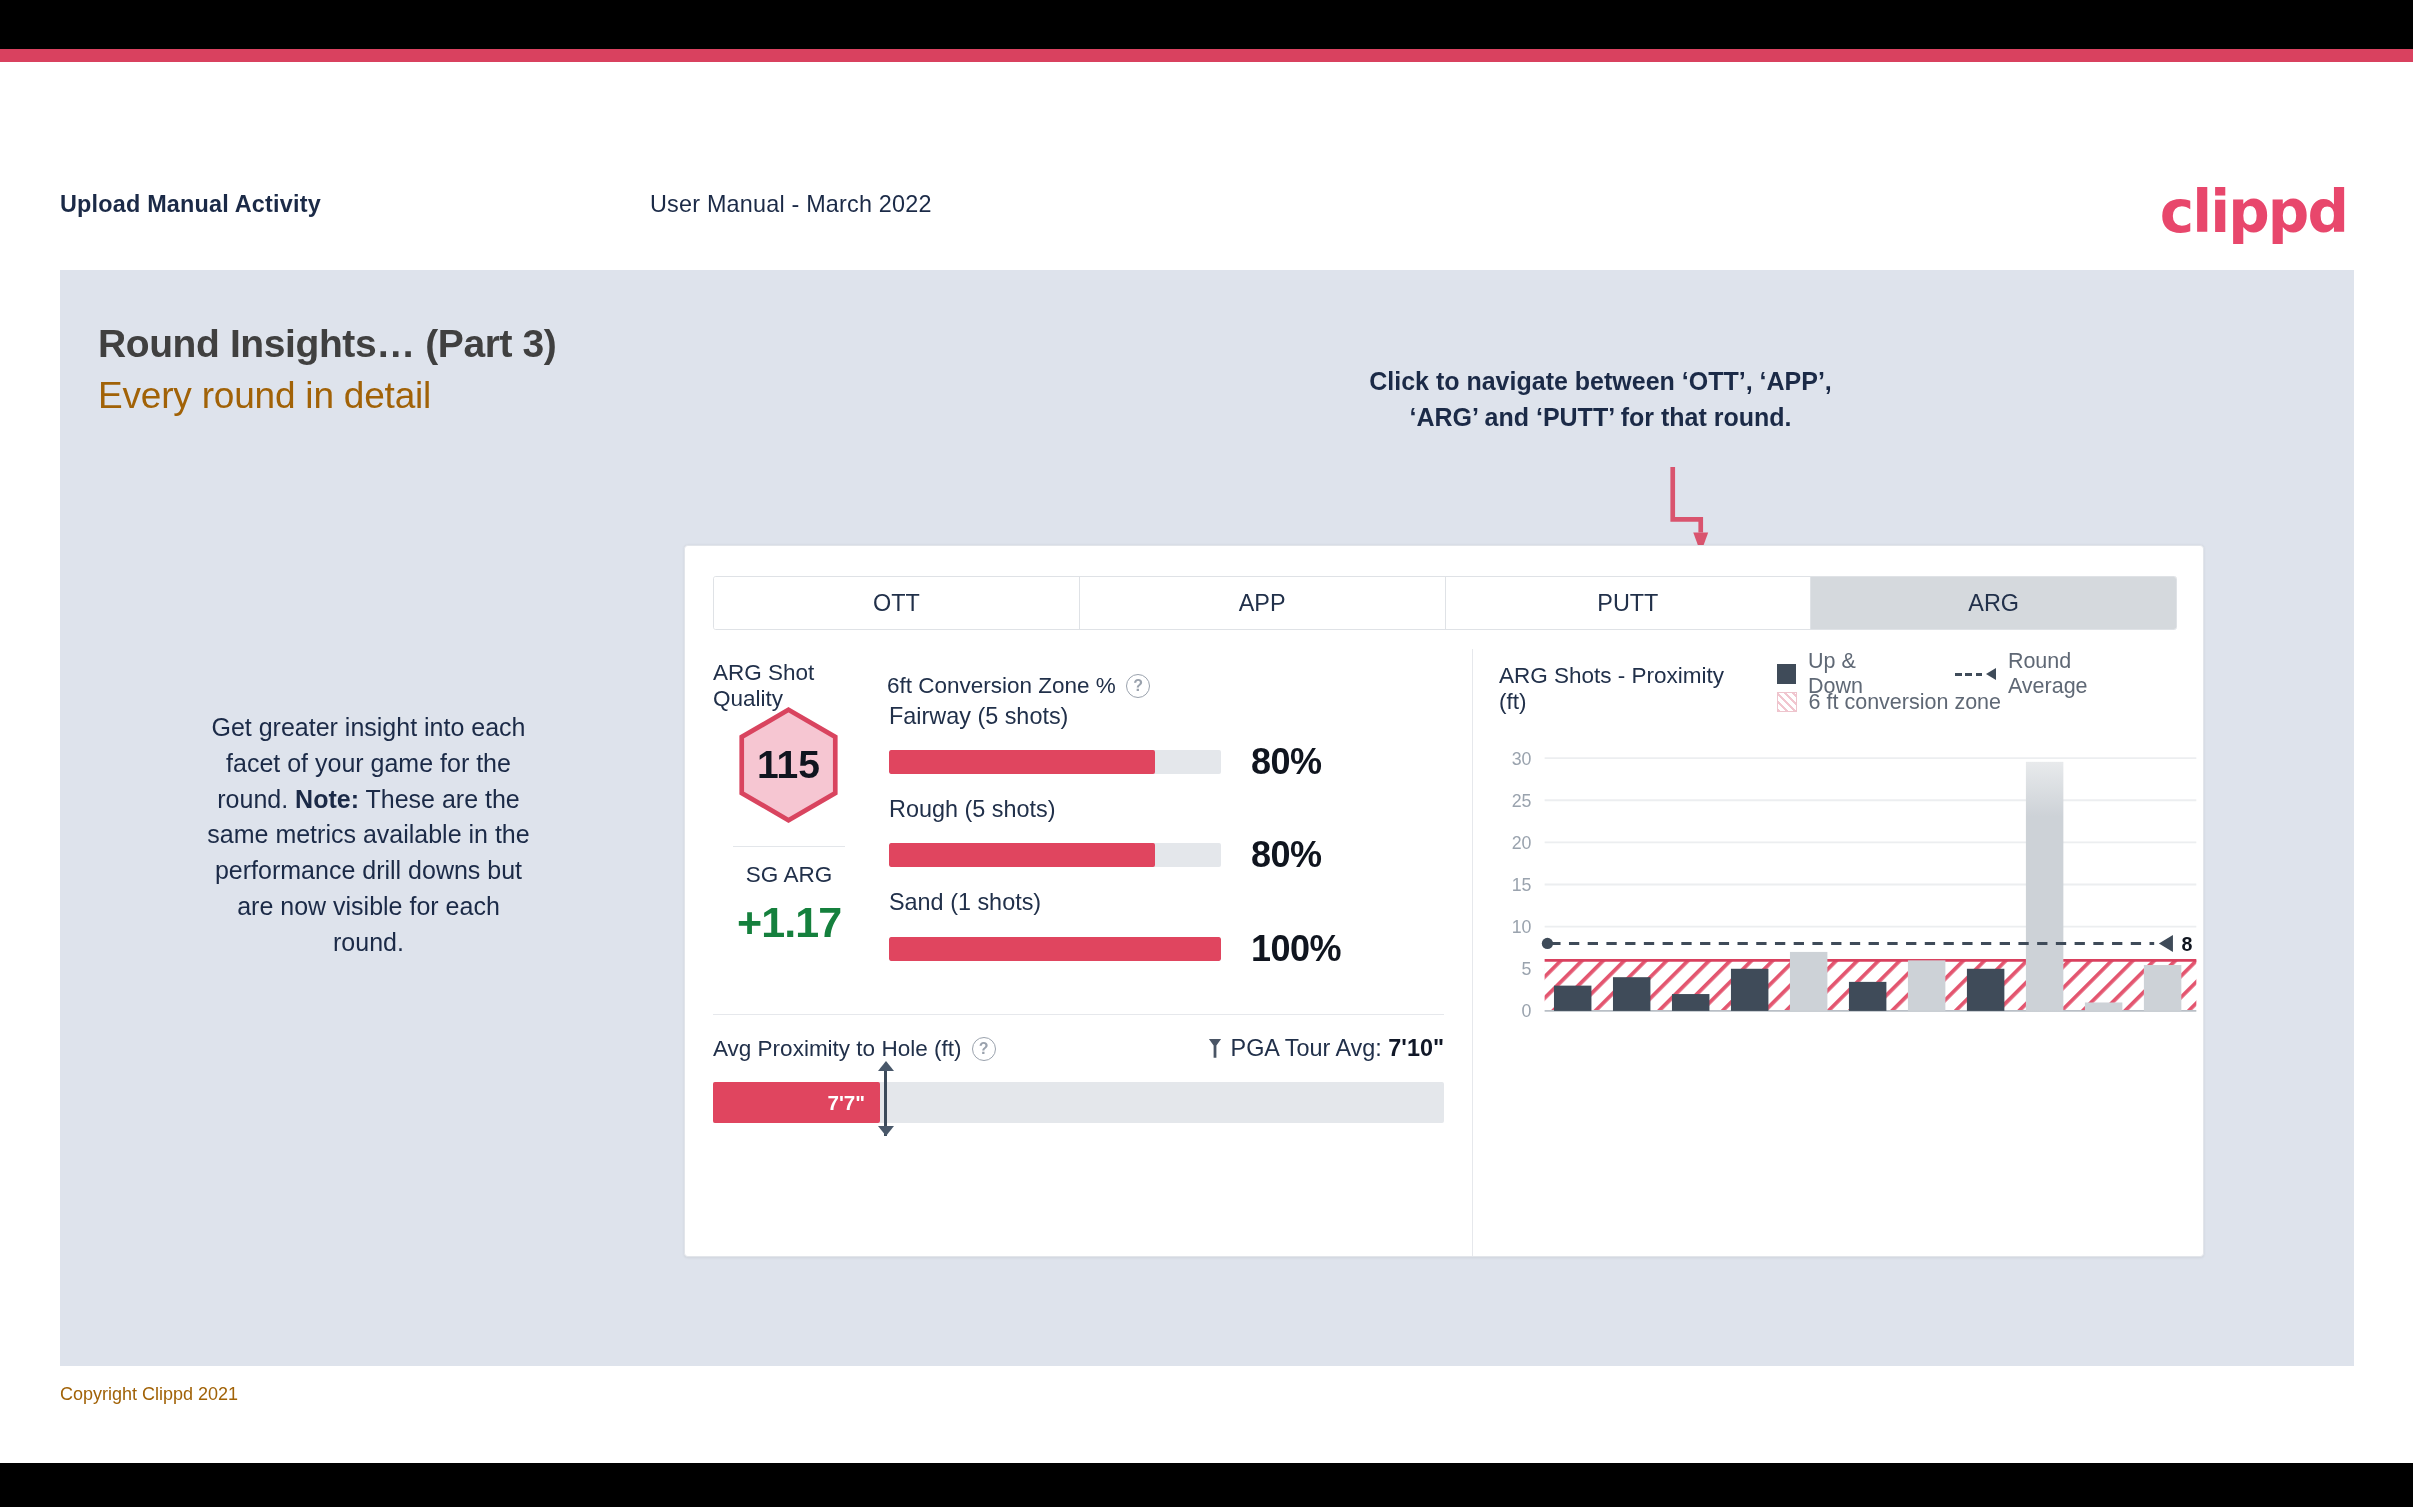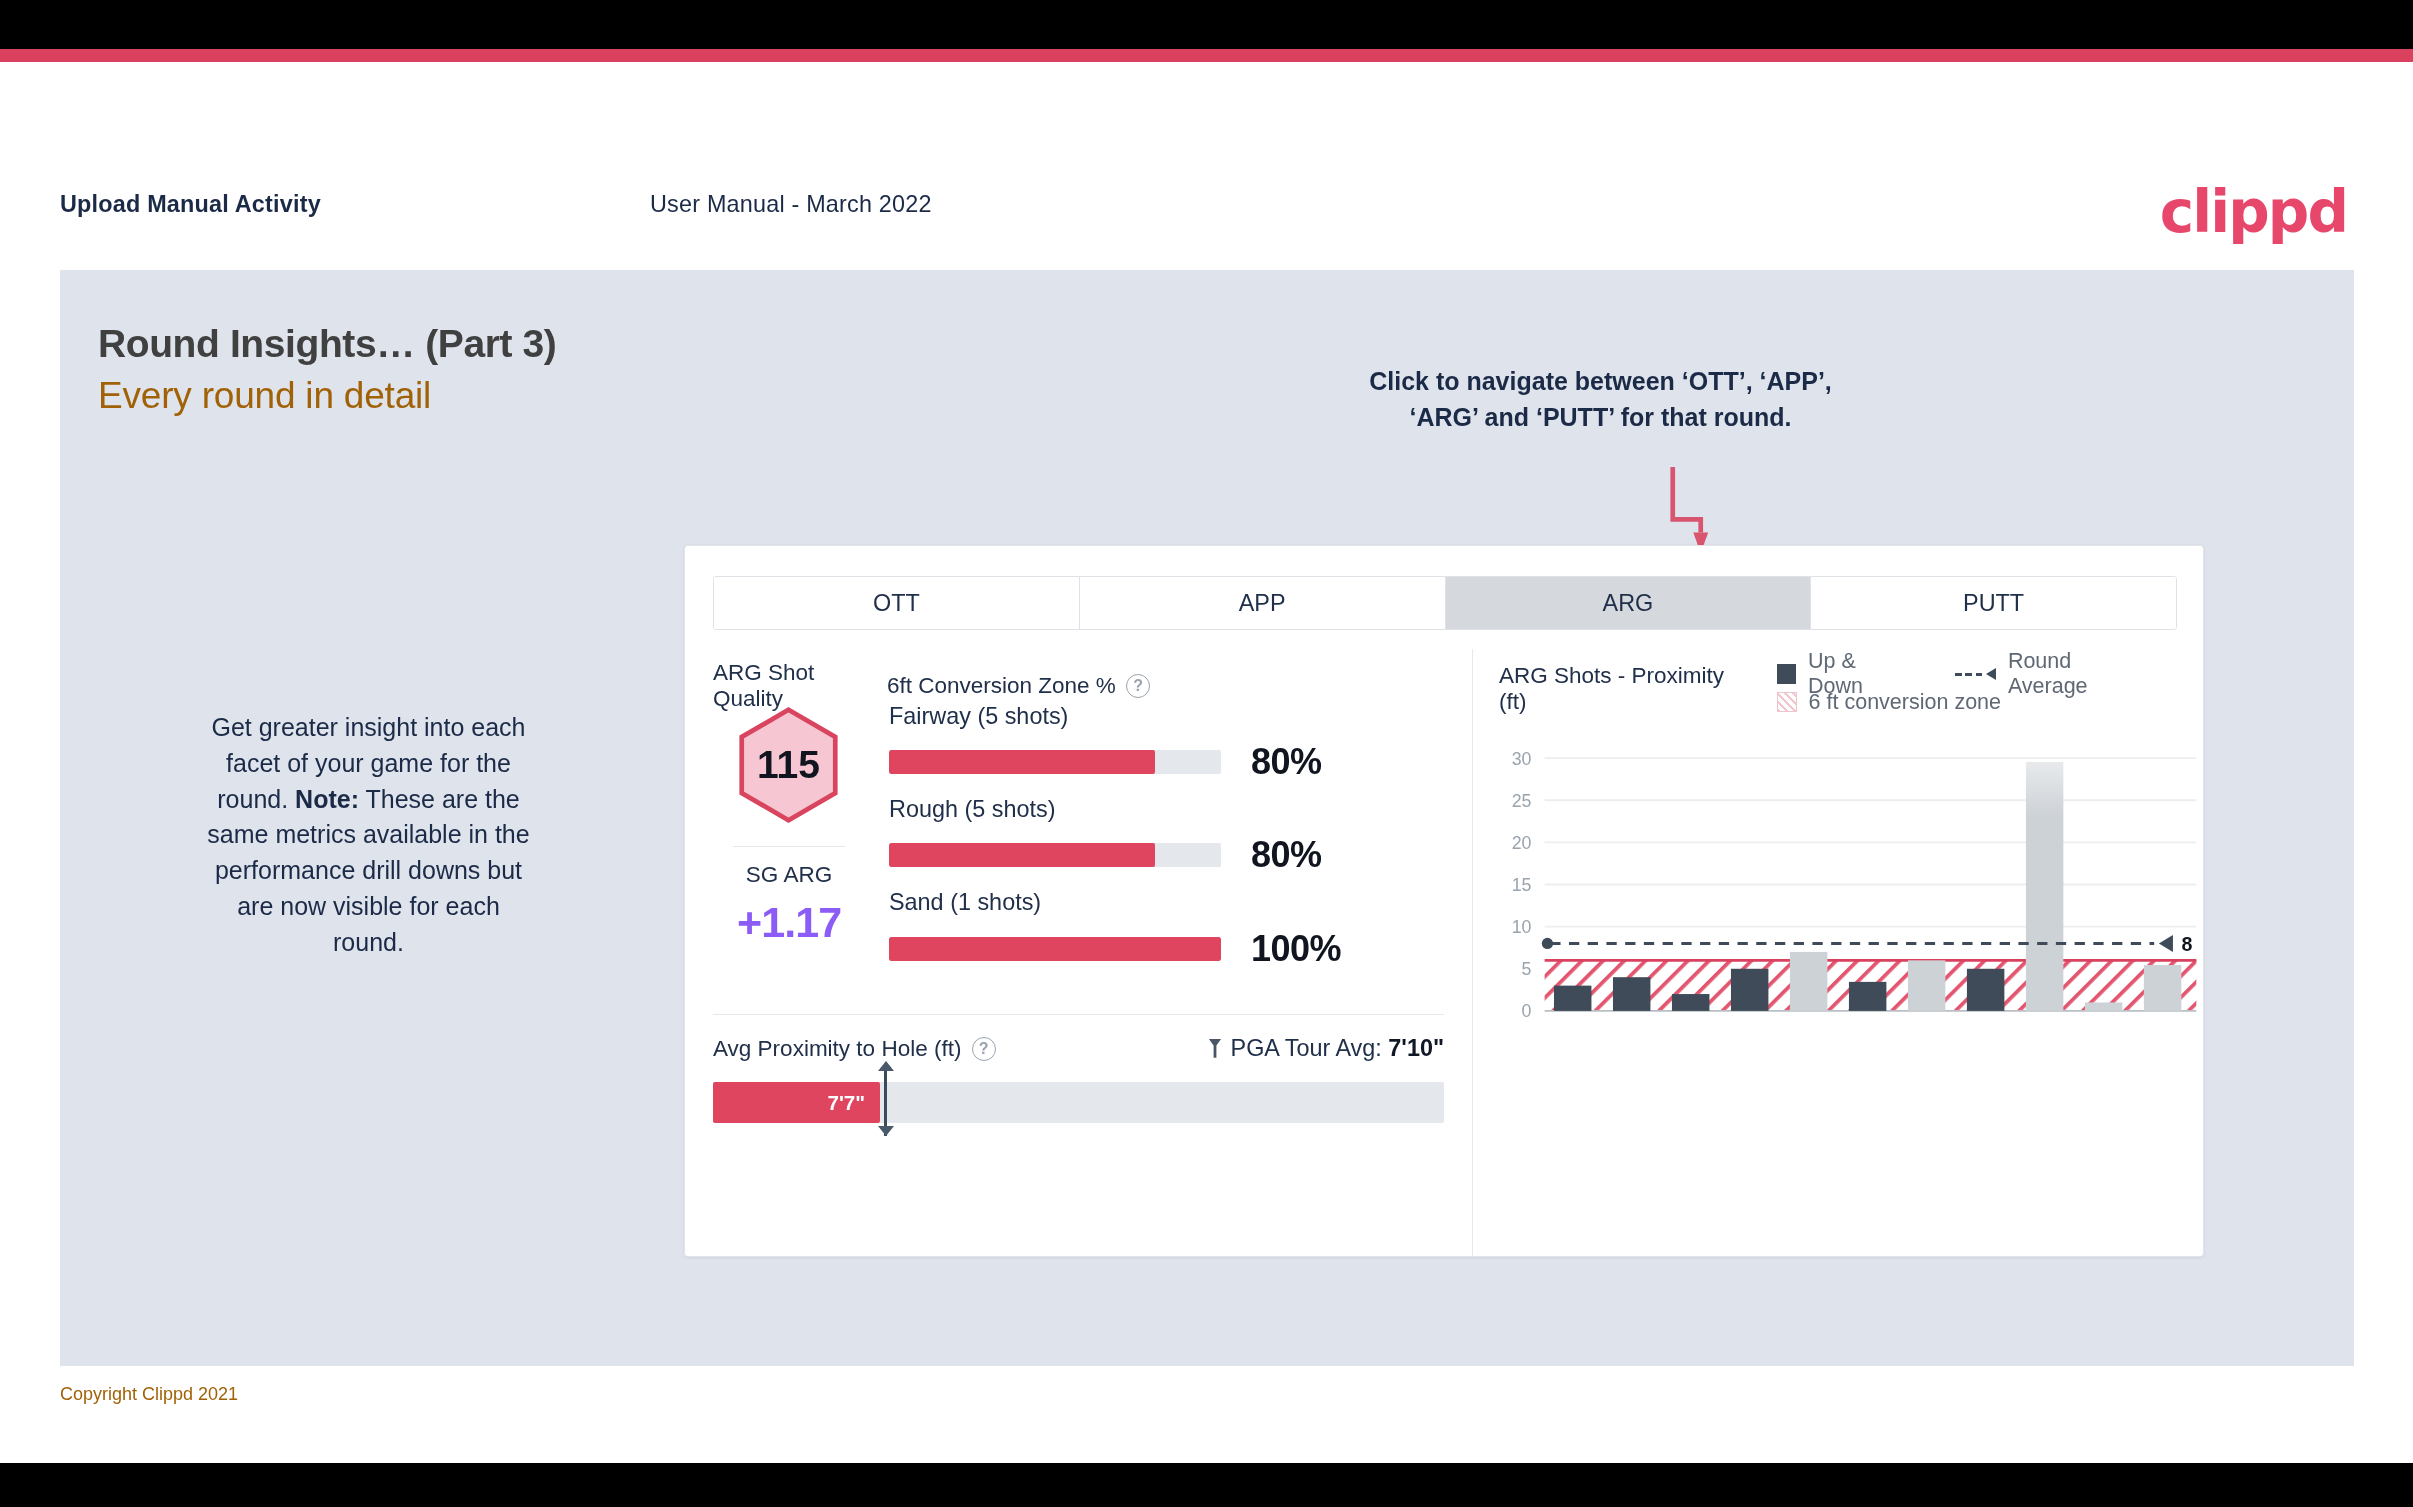--- a/index.html
+++ b/index.html
@@ -69,21 +69,21 @@
                color:#9aa2ad; font-size:16px; font-weight:700; margin-left:10.3px; }
 
   .hexwrap { position:absolute; left:52px; top:58px; width:103px; height:116px; }
   .hexnum  { position:absolute; left:52px; top:58px; width:103px; height:116px;
              display:flex; align-items:center; justify-content:center;
              font-size:39px; font-weight:600; color:#10151f; }
 
   .sgdiv   { position:absolute; left:48px; top:197px; width:112px; height:0.9px; background:#e3e6ea; }
   .sglabel { position:absolute; left:29px; top:213px; width:150px; text-align:center; font-size:22.5px; color:#21304a; }
   .sgval   { position:absolute; left:19.7px; top:249px; width:169px; text-align:center;
-             font-size:43px; font-weight:600; color:#8b5cf6; letter-spacing:-0.9px; }
+             font-size:43px; font-weight:600; color:#15803d; letter-spacing:-0.9px; }
 
   .convo { position:absolute; left:204px; top:54px; width:562px; }
   .conv-row { margin-bottom:13px; }
   .conv-name { font-size:23.4px; color:#21304a; margin-bottom:11.2px; }
   .conv-line { display:flex; align-items:center; }
   .track { position:relative; width:332px; height:24px; background:#e4e7eb; border-radius:1.9px; overflow:hidden; }
   .fill  { position:absolute; left:0; top:0; height:24px; background:#e0455f; border-radius:1.9px; }
   .pct   { margin-left:30px; font-size:36px; font-weight:700; color:#10151f; letter-spacing:-0.5px; }
 
   .lp-divider { position:absolute; left:28px; top:365px; width:731px; height:0.9px; background:#e6e8ec; }
@@ -158,22 +158,22 @@
     <div class="left-note">
       <span>Get greater insight into each facet of your game for the round.</span>
       <b>Note:</b><span> These are the same metrics available in the performance drill downs but are now visible for each round.</span>
     </div>
 
     <div class="app-card">
 
       <div class="tabs">
         <div class="tab">OTT</div>
         <div class="tab">APP</div>
+        <div class="tab">PUTT</div>
         <div class="tab active">ARG</div>
-        <div class="tab">PUTT</div>
       </div>
 
       <div class="split">
 
         <div class="pane-left">
 
           <div class="lp-head">
             <div class="sec-label c1">ARG Shot Quality</div>
             <div class="sec-label" style="margin-left:49px;">6ft Conversion Zone %</div>
             <span class="help-icon">?</span>

